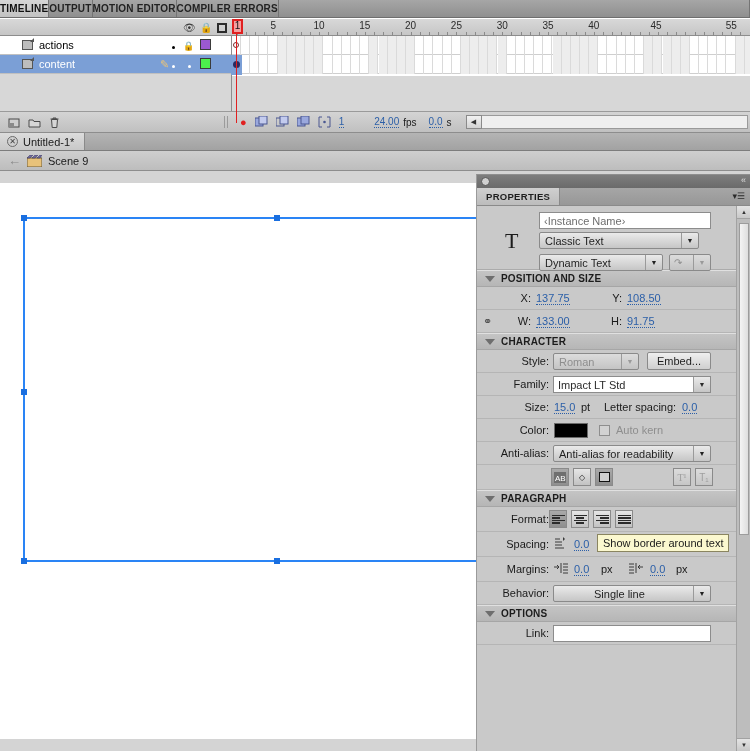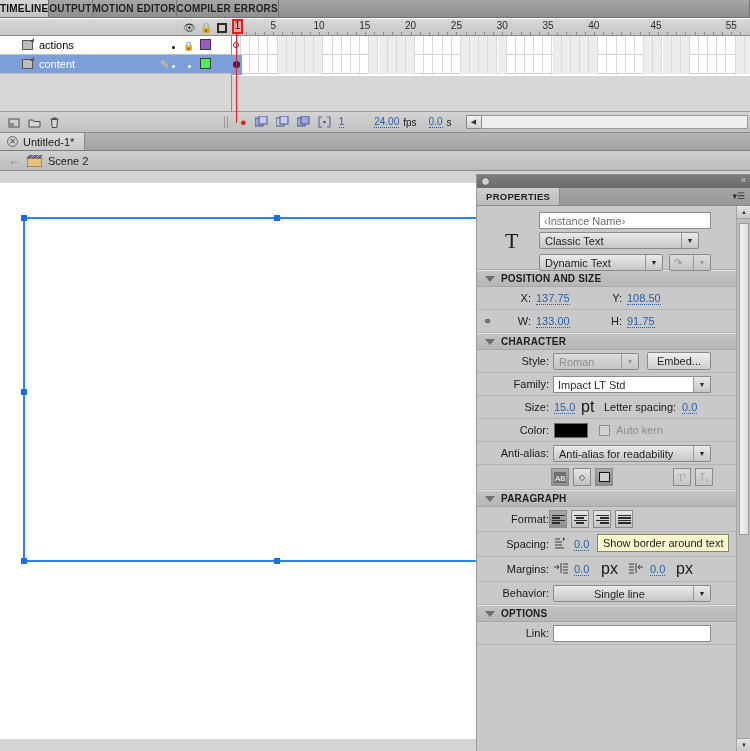--- a/index.html
+++ b/index.html
@@ -265,21 +265,21 @@
     display: flex; align-items: center; gap: 6px; padding-left: 8px;
     font-size: 10px; font-weight: bold; color: #1c1c1c; letter-spacing: .2px;
   }
   .tri { width: 0; height: 0; border-left: 5px solid transparent; border-right: 5px solid transparent;
     border-top: 6px solid #6e6e6e; }
   .row { position: relative; height: 23px; border-bottom: 1px solid #b5b5b5;
     display: flex; align-items: center; background: #c9c9c9; }
   .row.tall { height: 25px; }
   .lab { font-size: 11px; color: #1a1a1a; text-align: right; }
   .num { font-size: 11px; color: #2b5fa8; border-bottom: 1px dotted #2b5fa8; cursor: default; }
-  .unit { font-size: 16px; color: #1a1a1a; text-align: right; }
+  .unit { font-size: 11px; color: #1a1a1a; text-align: right; }
   .swatch { width: 34px; height: 15px; background: #000; border: 1px solid #6a6a6a; }
   .cbox { width: 11px; height: 11px; border: 1px solid #8e8e8e; background: #d2d2d2; }
   .dimmed { color: #8e8e8e; }
   .btn-sm {
     height: 18px; border: 1px solid #8a8a8a; border-radius: 2px;
     background: linear-gradient(to bottom,#efefef,#cfcfcf);
     font-size: 11px; color: #1f1f1f; display: flex; align-items: center; justify-content: center;
     padding: 0 6px;
   }
   .icobtn {
@@ -621,21 +621,21 @@
   </div>
 
   <div class="scene-bar">
     <span class="back-arrow">←</span>
     <span class="scene-icon">
       <svg width="15" height="12" viewBox="0 0 15 12">
           <rect x="0" y="3" width="15" height="9" fill="#e8c27a" stroke="#6b5a3a"></rect>
           <path d="M0 3 L3 0 L6 0 L3 3z M5 3 L8 0 L11 0 L8 3z M10 3 L13 0 L15 0 L13 3z" fill="#6f6a9b" stroke="#3a3560" stroke-width=".5"></path>
         </svg>
     </span>
-    <span class="scene-lbl">Scene 2</span>
+    <span class="scene-lbl">Scene 9</span>
   </div>
 
   <div class="canvas">
     <div class="stage">
       <div class="sel-box">
         <span class="sel-line-t"></span>
         <span class="sel-line-b"></span>
         <span class="sel-line-l"></span>
         <span class="handle" style="left:-2px;top:-2px;"></span>
         <span class="handle" style="left:251px;top:-2px;"></span>

